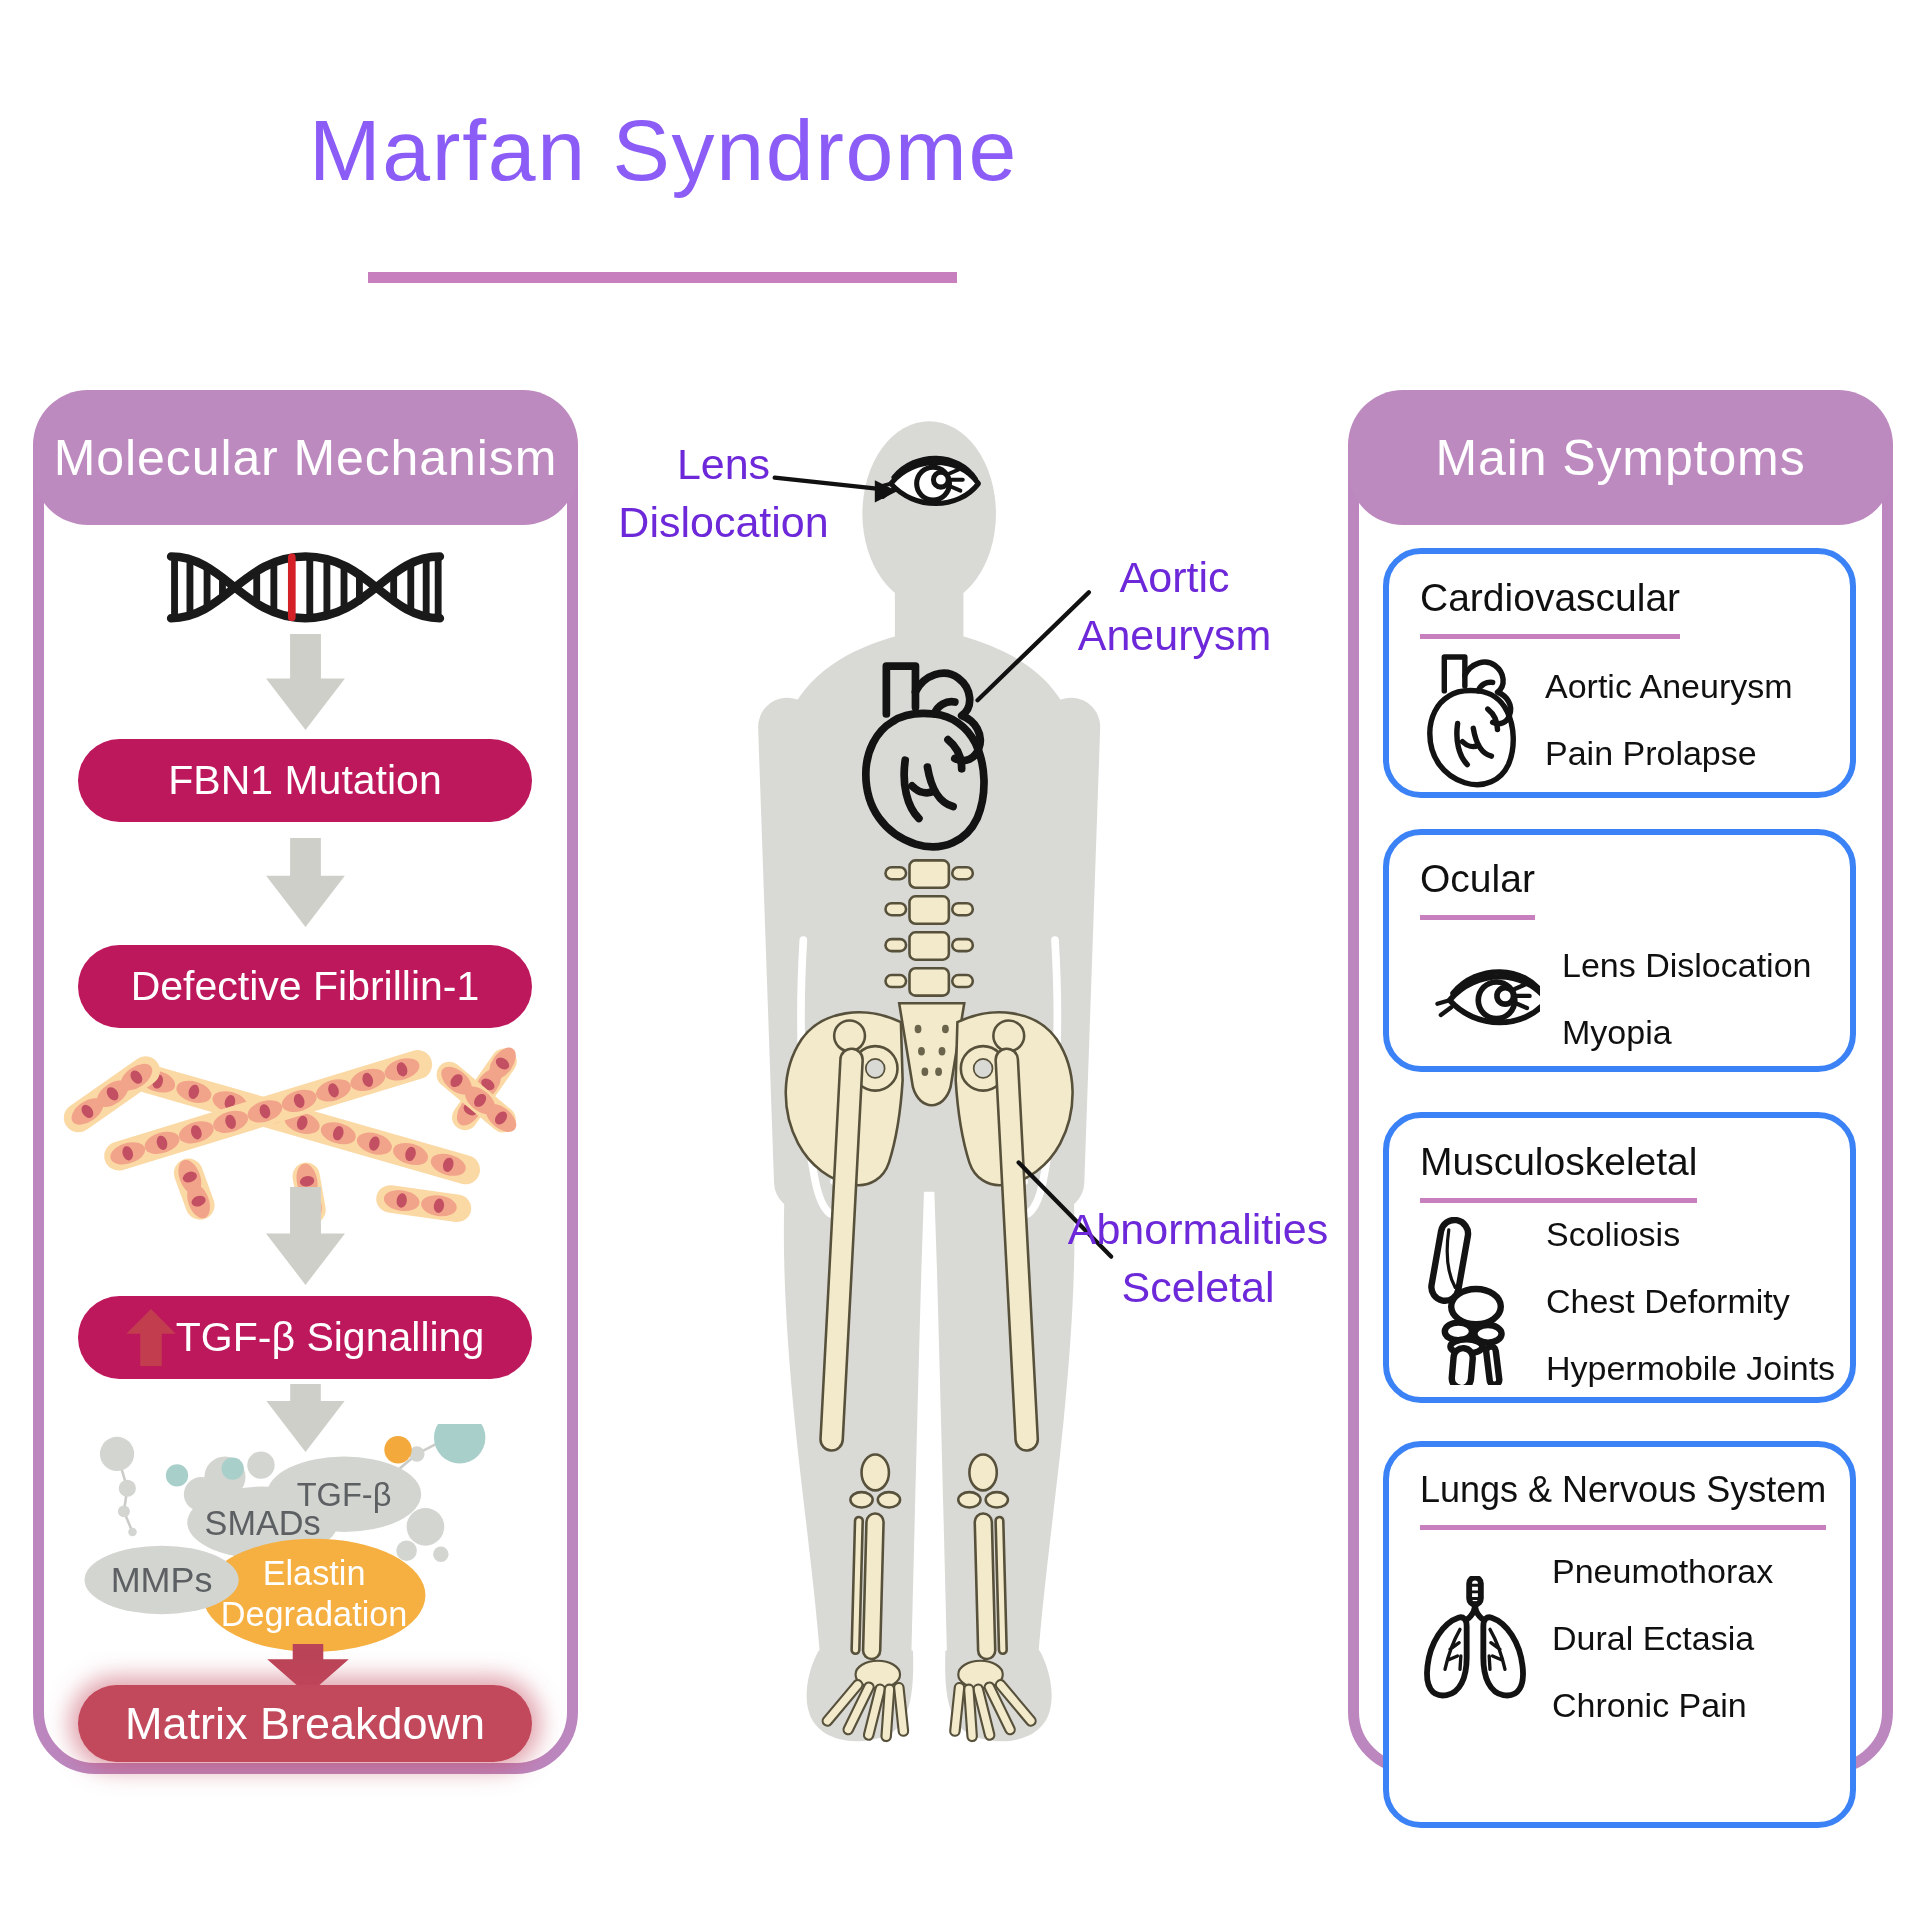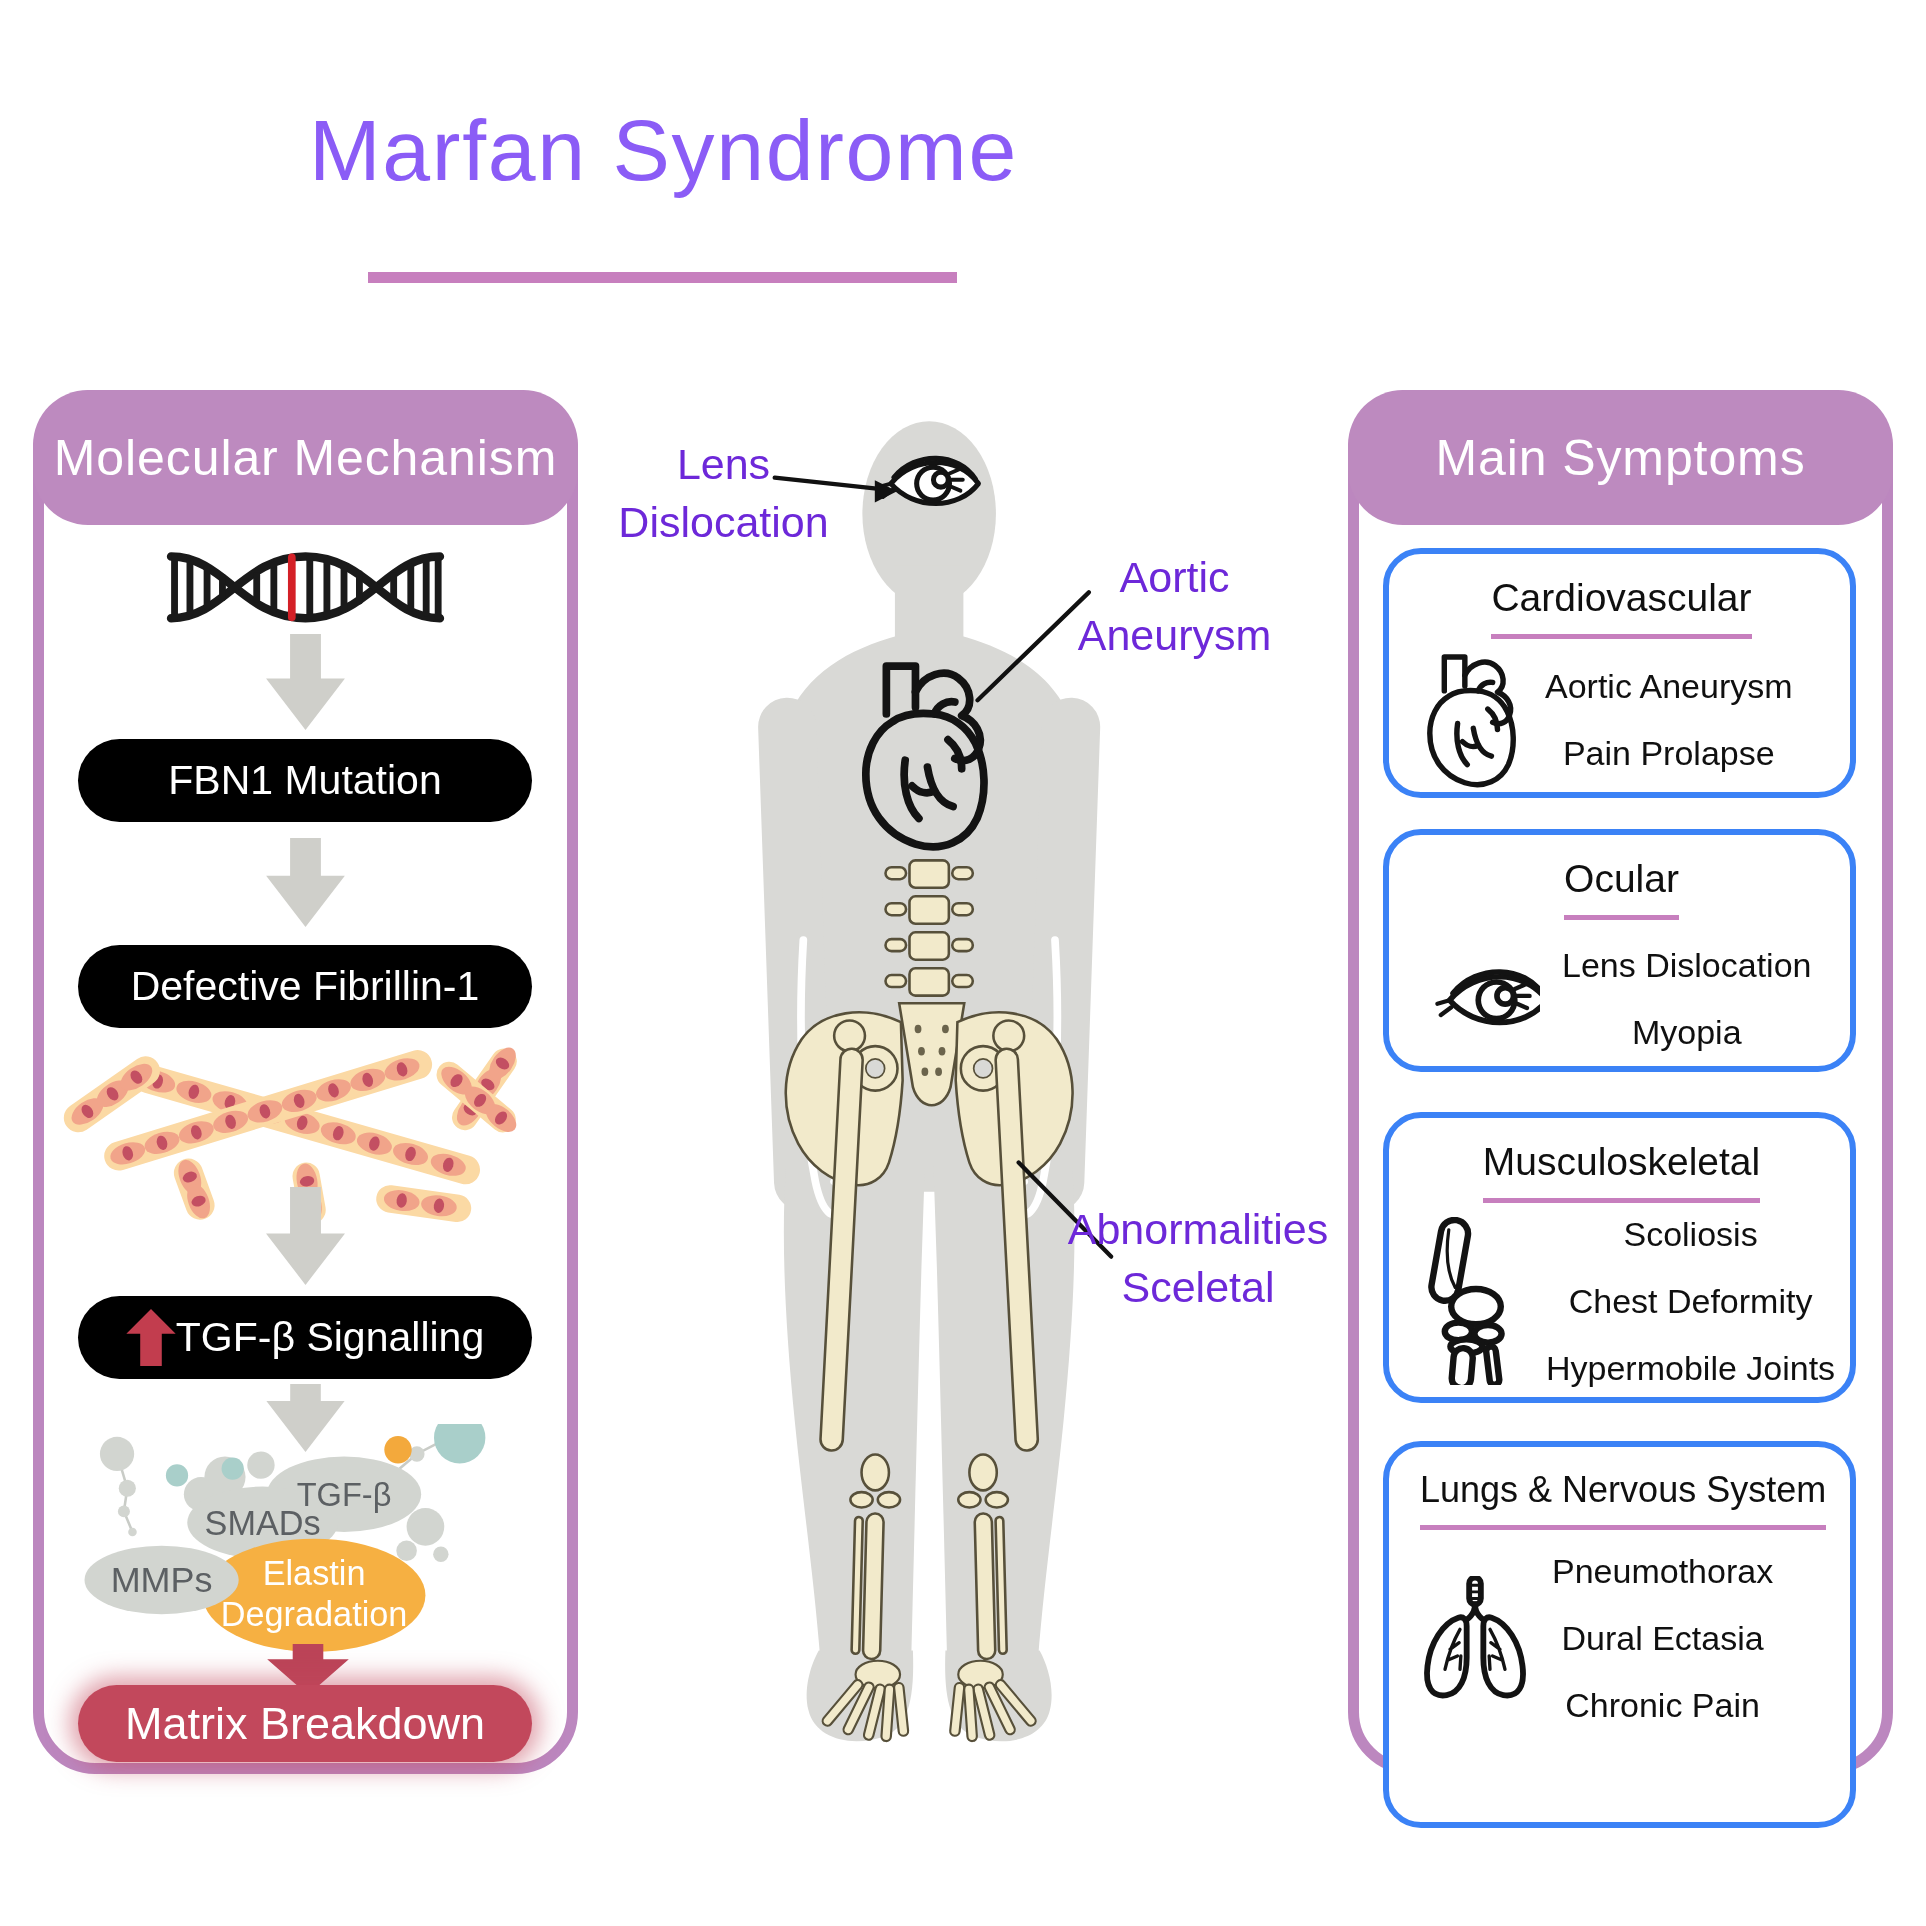--- a/index.html
+++ b/index.html
@@ -4,29 +4,29 @@
 <style>
   html,body{margin:0;padding:0;background:#fff;}
   #page{position:relative;width:1926px;height:1926px;background:#ffffff;overflow:hidden;
         font-family:"Liberation Sans", sans-serif;color:#111;}
   
   .title{position:absolute;left:150px;top:101px;width:1027px;text-align:center;
          font-size:86px;font-weight:400;letter-spacing:1.7px;color:#8b5cf6;white-space:nowrap;}
   .title-underline{position:absolute;left:368px;top:272px;width:589px;height:11px;background:#c77fbe;}
   
   .panel{position:absolute;top:390px;width:545px;height:1384px;background:#fff;
-         border:11px solid #bc87bf;border-radius:62px;box-sizing:border-box;text-align:center;}
+         border:11px solid #bc87bf;border-radius:62px;box-sizing:border-box;}
   .panel.left{left:33px;}
   .panel.right{left:1348px;}
   .panel-header{position:absolute;top:-11px;left:-11px;right:-11px;height:135px;
                 background:#bd8abf;border-radius:55px;display:flex;align-items:center;justify-content:center;
                 color:#fff;font-size:50px;letter-spacing:0.9px;white-space:nowrap;}
   .pcontent{position:absolute;left:0;top:0;width:523px;height:1362px;}
   
-  .step-pill{position:absolute;left:34px;width:454px;height:83px;background:#000000;border-radius:43px;
+  .step-pill{position:absolute;left:34px;width:454px;height:83px;background:#be185d;border-radius:43px;
              color:#fff;font-size:41px;display:flex;align-items:center;justify-content:center;
              white-space:nowrap;box-sizing:border-box;}
   .pill-tgf{}
   .pill-red{background:#c2485c;box-shadow:0 0 22px 8.6px rgba(195,72,92,.5);font-size:45px;}
   .flow-art{position:absolute;}
   
   .anno{position:absolute;text-align:center;font-size:43px;line-height:58px;color:#6d28d9;white-space:nowrap;}
   
   .card{position:absolute;left:24px;width:473px;border:6px solid #3b82f6;border-radius:38px;
         box-sizing:border-box;background:#fff;padding:22px 27px 15.4px 31px;}

